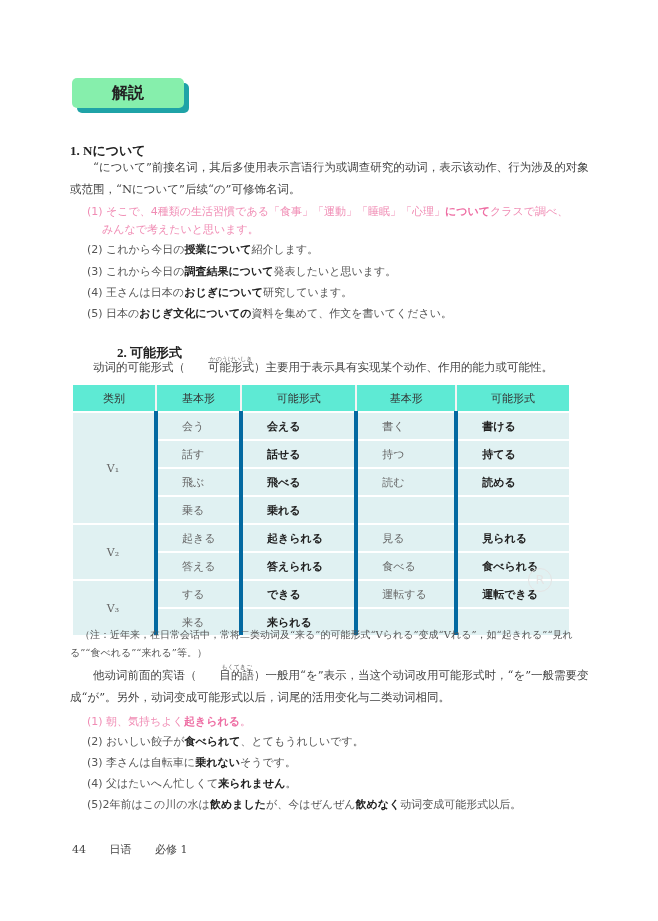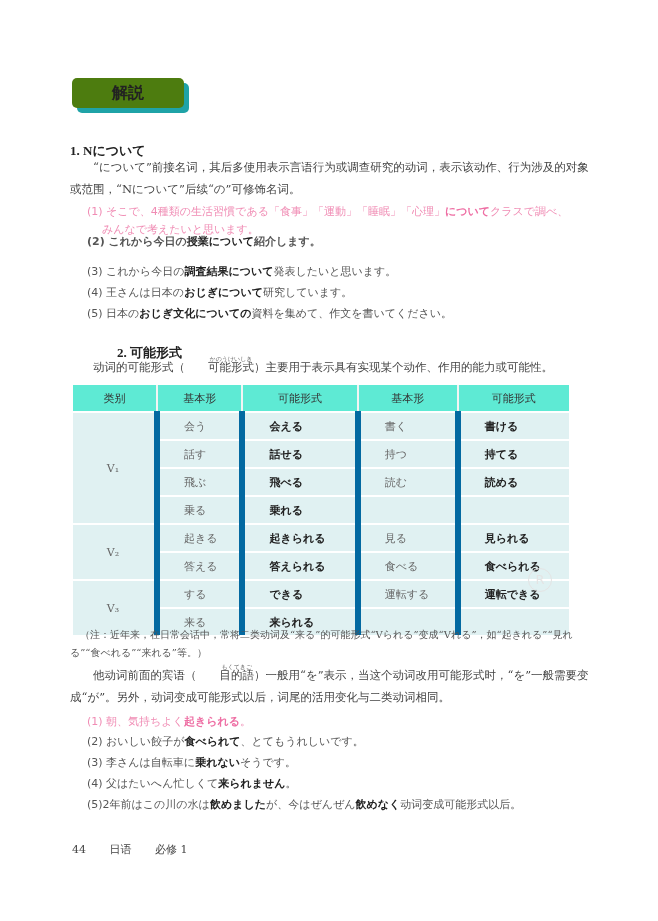--- a/index.html
+++ b/index.html
@@ -2,21 +2,21 @@
 <html><head>
 <meta charset="utf-8">
 <style>
   html, body { margin: 0; padding: 0; }
   body {
     width: 658px; height: 921px; background: #ffffff; position: relative; overflow: hidden;
     font-family: "DejaVu Serif", "Liberation Serif", serif; color: #333;
   }
   .title-box {
     position: absolute; left: 72px; top: 78px; width: 112px; height: 30px;
-    background: #4d7c0f; border-radius: 5px;
+    background: #86efac; border-radius: 5px;
     box-shadow: 5px 5px 0 #1fa3a7;
     display: flex; align-items: center; justify-content: center;
     font-family: "DejaVu Sans", sans-serif; font-weight: bold; font-size: 16px; color: #222;
   }
   .h2 {
     position: absolute; left: 70px; font-family: Liberation Serif, serif;
     font-size: 13px; font-weight: bold; color: #222;
   }
   .p {
     position: absolute; left: 70px; width: 520px; font-size: 11.5px; line-height: 22px; color: #444;
@@ -32,21 +32,21 @@
   .ruby { position: absolute; top: -8px; left: 0; width: 100%; text-align: center; font-size: 6px; color: #666; letter-spacing: 0; }
 
   table.vt {
     position: absolute; left: 73px; top: 385px; width: 496px; border-collapse: collapse;
     font-family: "DejaVu Sans", sans-serif; font-size: 11px;
   }
   table.vt th {
     background: #5eead4; height: 24px; font-weight: normal; color: #333; border-right: 2px solid #f4f4f4;
   }
   table.vt td {
-    background: #e0f1f2; height: 24px; border-top: 2px solid #ffffff; border-right: 6px solid #0369a1; color: #666;
+    background: #e0f1f2; height: 24px; border-top: 2px solid #ffffff; border-right: 4px solid #0369a1; color: #666;
     padding-left: 24px;
   }
   table.vt td.cat { text-align: center; padding-left: 0; color: #666; font-family: "DejaVu Serif", serif; }
   table.vt td.pot { color: #222; font-weight: bold; }
   table.vt th:last-child, table.vt td:last-child { border-right: none; }
 
   .note {
     position: absolute; left: 70px; top: 626px; width: 510px; font-size: 10px; line-height: 18px; color: #555;
     text-indent: 1em;
   }
@@ -70,21 +70,21 @@
   </div>
 
 <div class="h2" style="top:142px;">1. Nについて</div>
 <div class="p" style="top:156px;">“について”前接名词，其后多使用表示言语行为或调查研究的动词，表示该动作、行为涉及的对象或范围，“Nについて”后续“の”可修饰名词。</div>
 
 <div class="ex pink" style="top:204px;">
   <span>(1)</span> <span>そこで、4種類の生活習慣である「食事」「運動」「睡眠」「心理」</span><b>について</b><span>クラスで調べ、</span>
 </div>
 <div class="ex pink" style="top:222px; left:102px;">みんなで考えたいと思います。</div>
 
-<div class="ex" style="top:234px;font-weight:bold;">
+<div class="ex" style="top:242px;">
   <span>(2)</span> <span>これから今日の</span><b>授業について</b><span>紹介します。</span>
 </div>
 <div class="ex" style="top:264px;">
   <span>(3)</span> <span>これから今日の</span><b>調査結果について</b><span>発表したいと思います。</span>
 </div>
 <div class="ex" style="top:285px;">
   <span>(4)</span> <span>王さんは日本の</span><b>おじぎについて</b><span>研究しています。</span>
 </div>
 <div class="ex" style="top:306px;">
   <span>(5)</span> <span>日本の</span><b>おじぎ文化についての</b><span>資料を集めて、作文を書いてください。</span>

